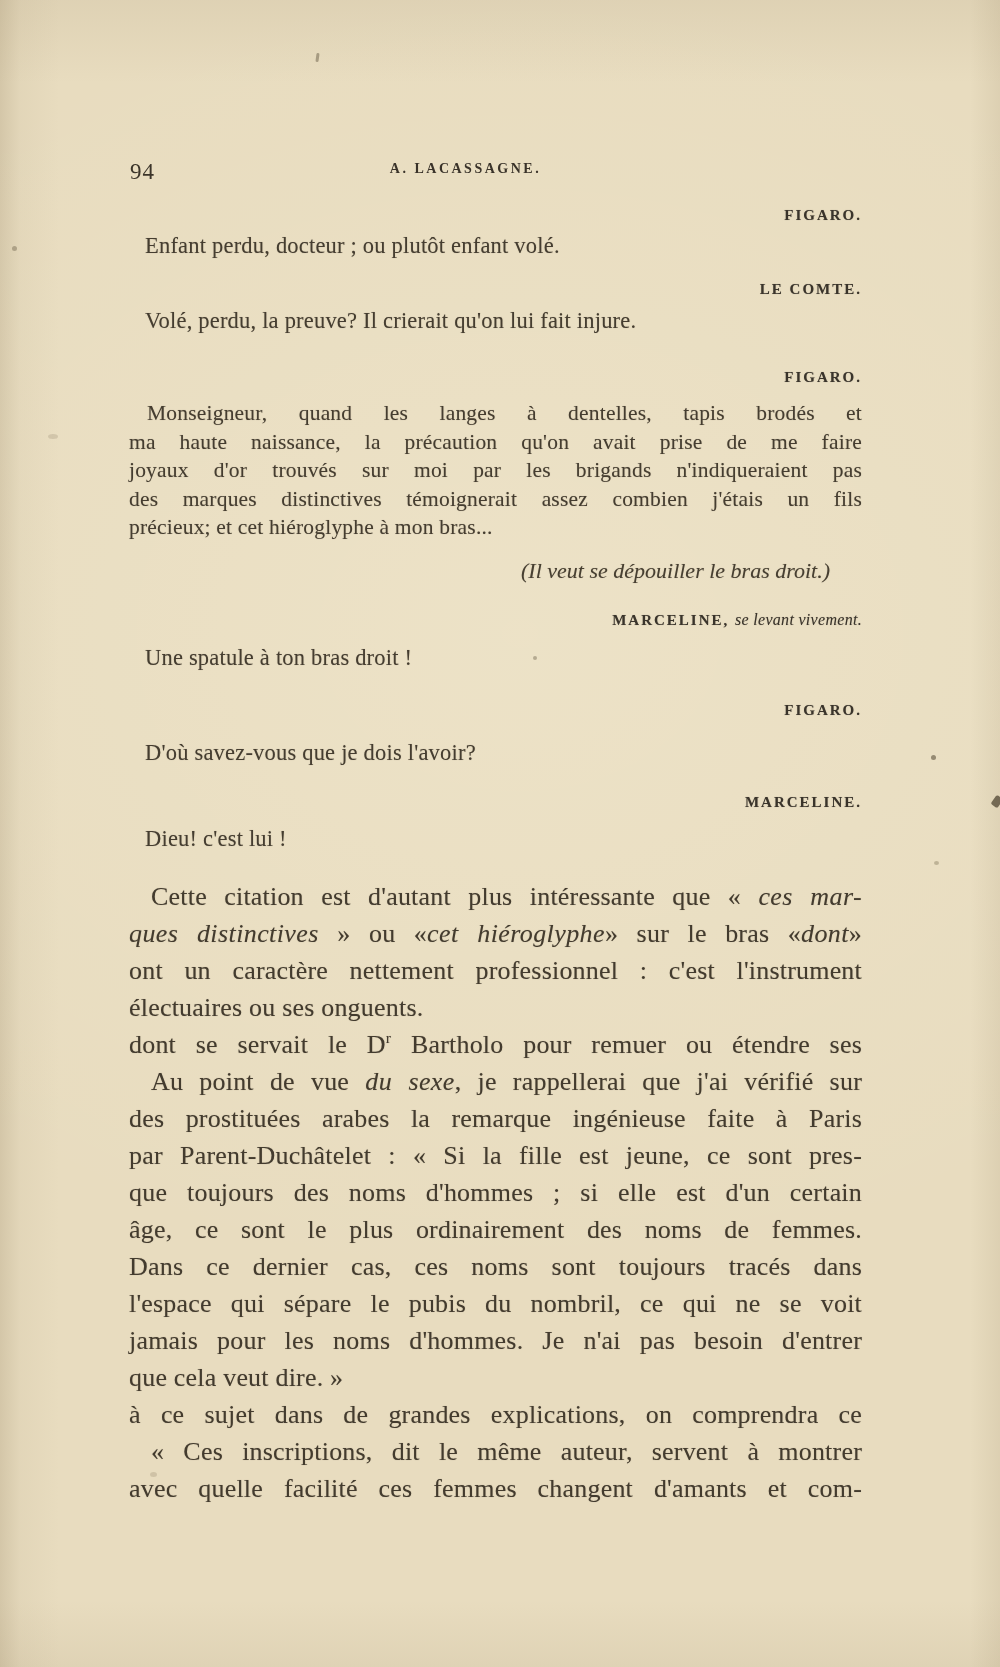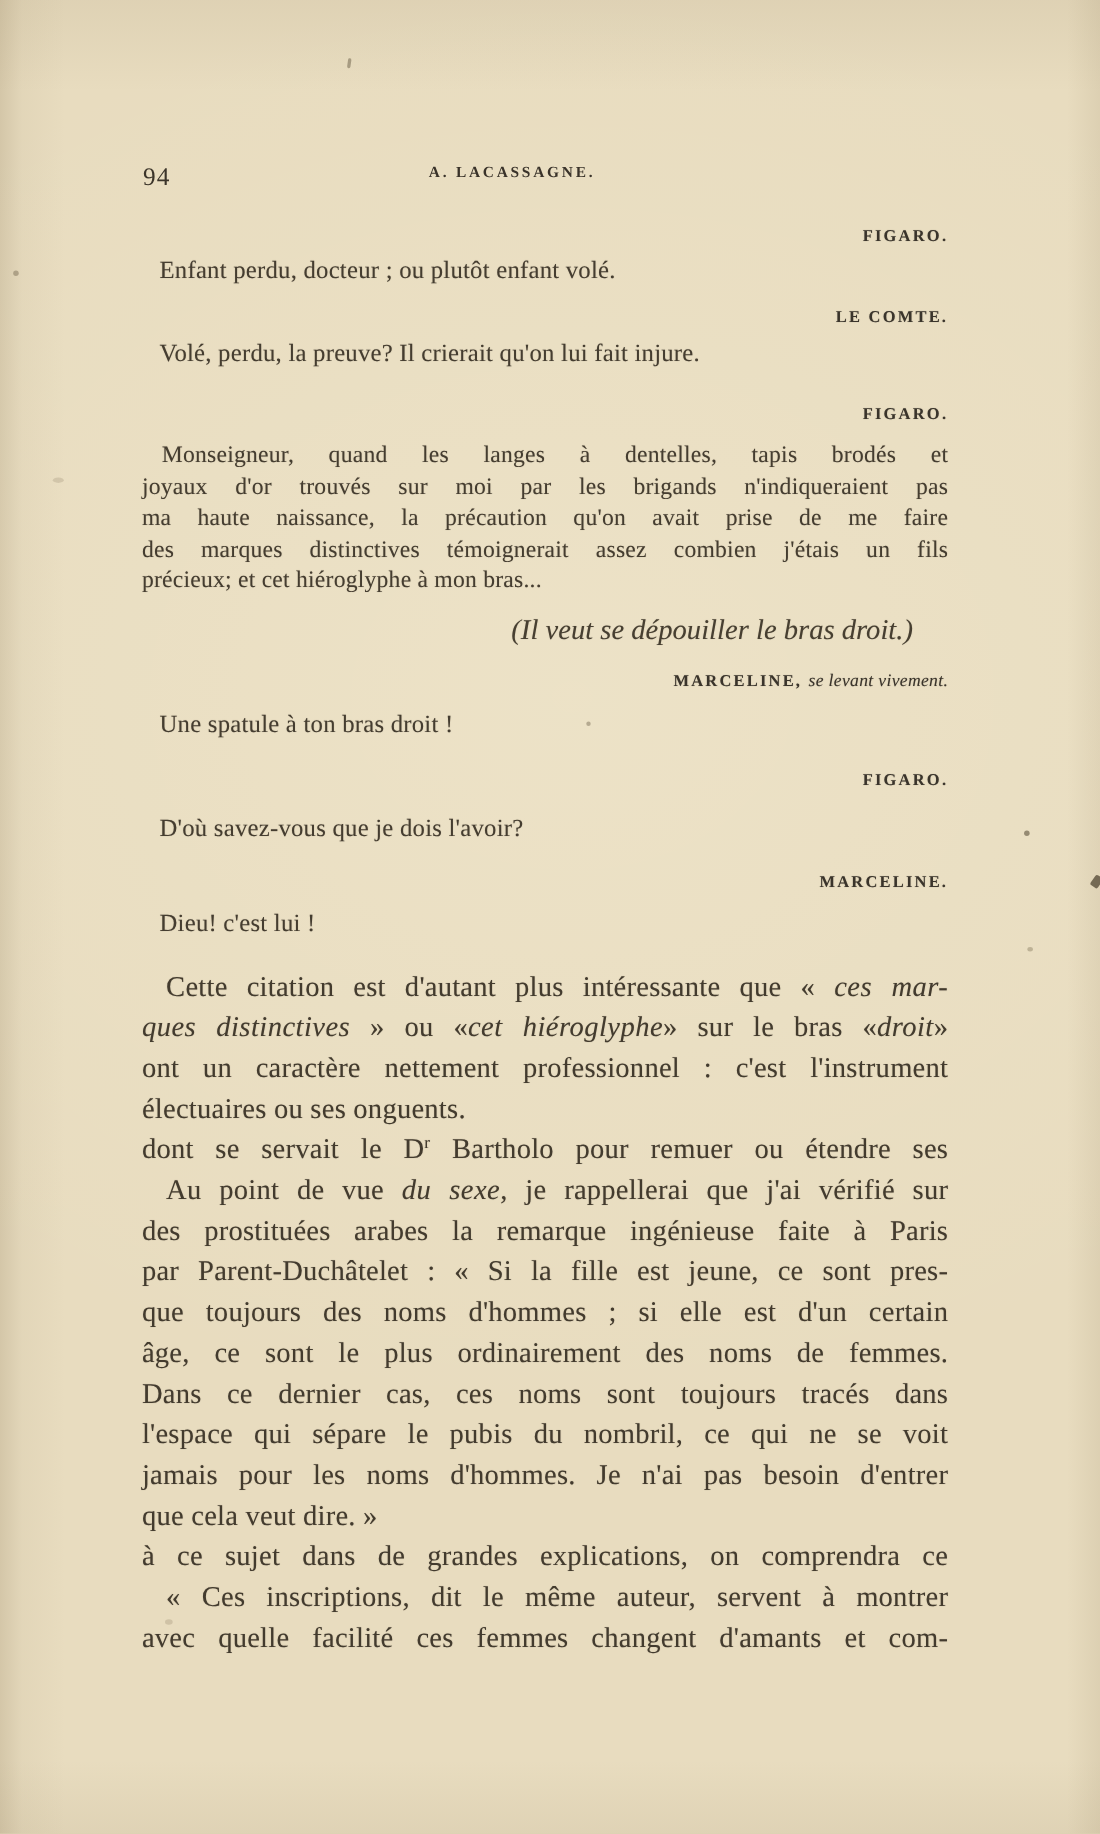--- a/index.html
+++ b/index.html
@@ -12,21 +12,21 @@
       linear-gradient(270deg, rgba(120,100,65,0.10) 0%, rgba(120,100,65,0) 3%),
       linear-gradient(0deg, rgba(120,100,65,0.08) 0%, rgba(120,100,65,0) 4%),
       linear-gradient(180deg, rgba(140,120,85,0.10) 0%, rgba(140,120,85,0) 5%),
       #e8dcbf;
     font-family:"Liberation Serif","DejaVu Serif",serif;
     color:#423a2e;
   }
   .col{position:absolute;left:129px;width:733px;top:0;height:100%;}
   .blk{position:absolute;left:0;width:100%;}
   
-  .header{top:148px;height:26px;}
+  .header{top:159px;height:26px;}
   .pagenum{
     position:absolute;left:1px;top:0;
     font-size:23px;letter-spacing:1px;color:#3c352a;
   }
   .runtitle{
     position:absolute;left:0;width:100%;text-align:center;top:2px;
     font-size:14px;font-weight:700;letter-spacing:2.5px;color:#3a332a;
     transform:translateX(-30px);
   }
   
@@ -46,21 +46,21 @@
     text-shadow:0 0 1px rgba(69,61,48,0.30);
   }
   
   .quotepara{font-size:21.5px;line-height:28.5px;letter-spacing:0.2px;color:#453d30;
     text-shadow:0 0 1px rgba(69,61,48,0.30);}
   .quotepara .ql{text-align:justify;text-align-last:justify;}
   .quotepara .ql.ind{padding-left:18px;}
   .quotepara .ql.end{text-align-last:left;}
   
   .stage{
-    font-size:26px;font-style:italic;text-align:right;padding-right:32px;
+    font-size:22px;font-style:italic;text-align:right;padding-right:32px;
     color:#473f31;box-sizing:border-box;
     text-shadow:0 0 1px rgba(71,63,49,0.30);
   }
   
   .bodytext{font-size:26px;line-height:37px;letter-spacing:0.2px;color:#433b2e;
     text-shadow:0 0 1px rgba(67,59,46,0.32);}
   .bodytext .bl{text-align:justify;text-align-last:justify;}
   .bodytext .bl.ind{padding-left:22px;}
   .bodytext .bl.end{text-align-last:left;}
   .bodytext em{font-style:italic;letter-spacing:0.4px;}
@@ -89,41 +89,41 @@
 
     <div class="blk speaker" style="top:206px">FIGARO.</div>
     <div class="blk speech" style="top:233px">Enfant perdu, docteur ; ou plutôt enfant volé.</div>
 
     <div class="blk speaker" style="top:280px">LE COMTE.</div>
     <div class="blk speech" style="top:308px">Volé, perdu, la preuve? Il crierait qu'on lui fait injure.</div>
 
     <div class="blk speaker" style="top:368px">FIGARO.</div>
     <div class="blk quotepara" style="top:399px">
       <div class="ql ind">Monseigneur, quand les langes à dentelles, tapis brodés et</div>
+      <div class="ql">ma haute naissance, la précaution qu'on avait prise de me faire</div>
       <div class="ql">joyaux d'or trouvés sur moi par les brigands n'indiqueraient pas</div>
-      <div class="ql">ma haute naissance, la précaution qu'on avait prise de me faire</div>
       <div class="ql">des marques distinctives témoignerait assez combien j'étais un fils</div>
       <div class="ql end">précieux; et cet hiéroglyphe à mon bras...</div>
     </div>
 
     <div class="blk stage" style="top:558px">(Il veut se dépouiller le bras droit.)</div>
 
     <div class="blk speaker" style="top:611px"><span>MARCELINE,</span> <span class="note">se levant vivement.</span></div>
     <div class="blk speech" style="top:645px">Une spatule à ton bras droit !</div>
 
     <div class="blk speaker" style="top:701px">FIGARO.</div>
     <div class="blk speech" style="top:740px">D'où savez-vous que je dois l'avoir?</div>
 
     <div class="blk speaker" style="top:793px">MARCELINE.</div>
     <div class="blk speech" style="top:826px">Dieu! c'est lui !</div>
 
     <div class="blk bodytext" style="top:878px">
 
       <div class="bl ind"><span>Cette citation est d'autant plus intéressante que « </span><em>ces mar-</em></div>
-      <div class="bl"><em>ques distinctives</em><span> » ou «</span><em>cet hiéroglyphe</em><span>» sur le bras «</span><em>droit</em><span>»</span></div>
+      <div class="bl"><em>ques distinctives</em><span> » ou «</span><em>cet hiéroglyphe</em><span>» sur le bras «</span><em>dont</em><span>»</span></div>
       <div class="bl">ont un caractère nettement professionnel : c'est l'instrument</div>
       <div class="bl end">électuaires ou ses onguents.</div>
       <div class="bl"><span>dont se servait le D</span><sup>r</sup><span> Bartholo pour remuer ou étendre ses</span></div>
 
       <div class="bl ind"><span>Au point de vue </span><em>du sexe</em><span>, je rappellerai que j'ai vérifié sur</span></div>
       <div class="bl">des prostituées arabes la remarque ingénieuse faite à Paris</div>
       <div class="bl">par Parent-Duchâtelet : « Si la fille est jeune, ce sont pres-</div>
       <div class="bl">que toujours des noms d'hommes ; si elle est d'un certain</div>
       <div class="bl">âge, ce sont le plus ordinairement des noms de femmes.</div>
       <div class="bl">Dans ce dernier cas, ces noms sont toujours tracés dans</div>

